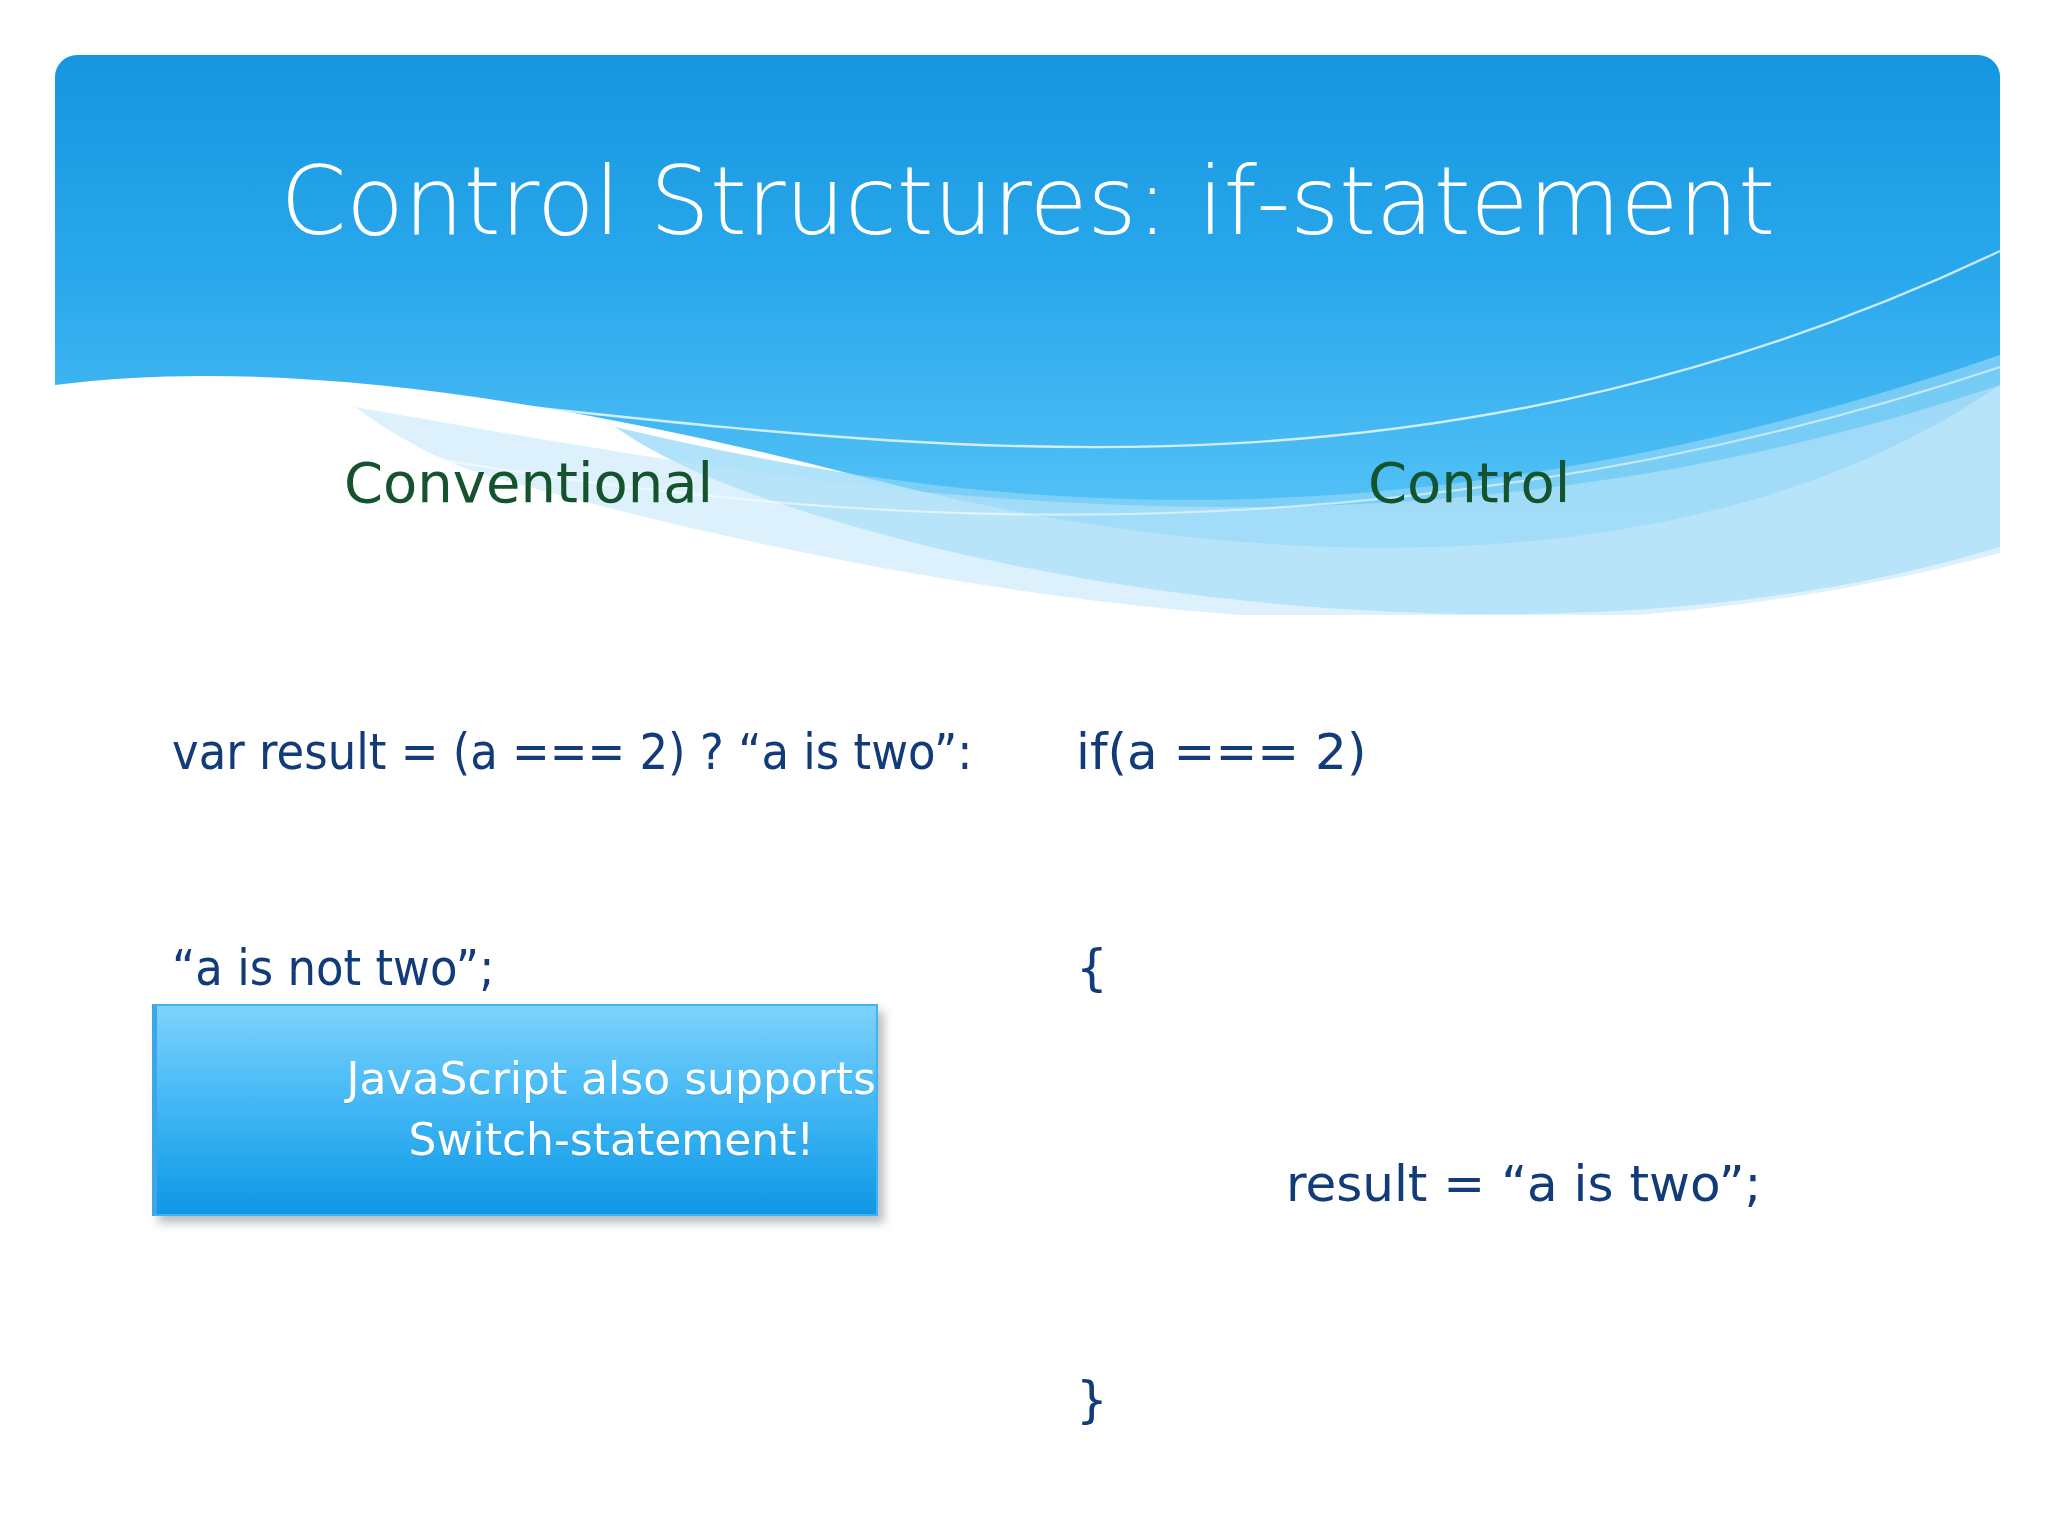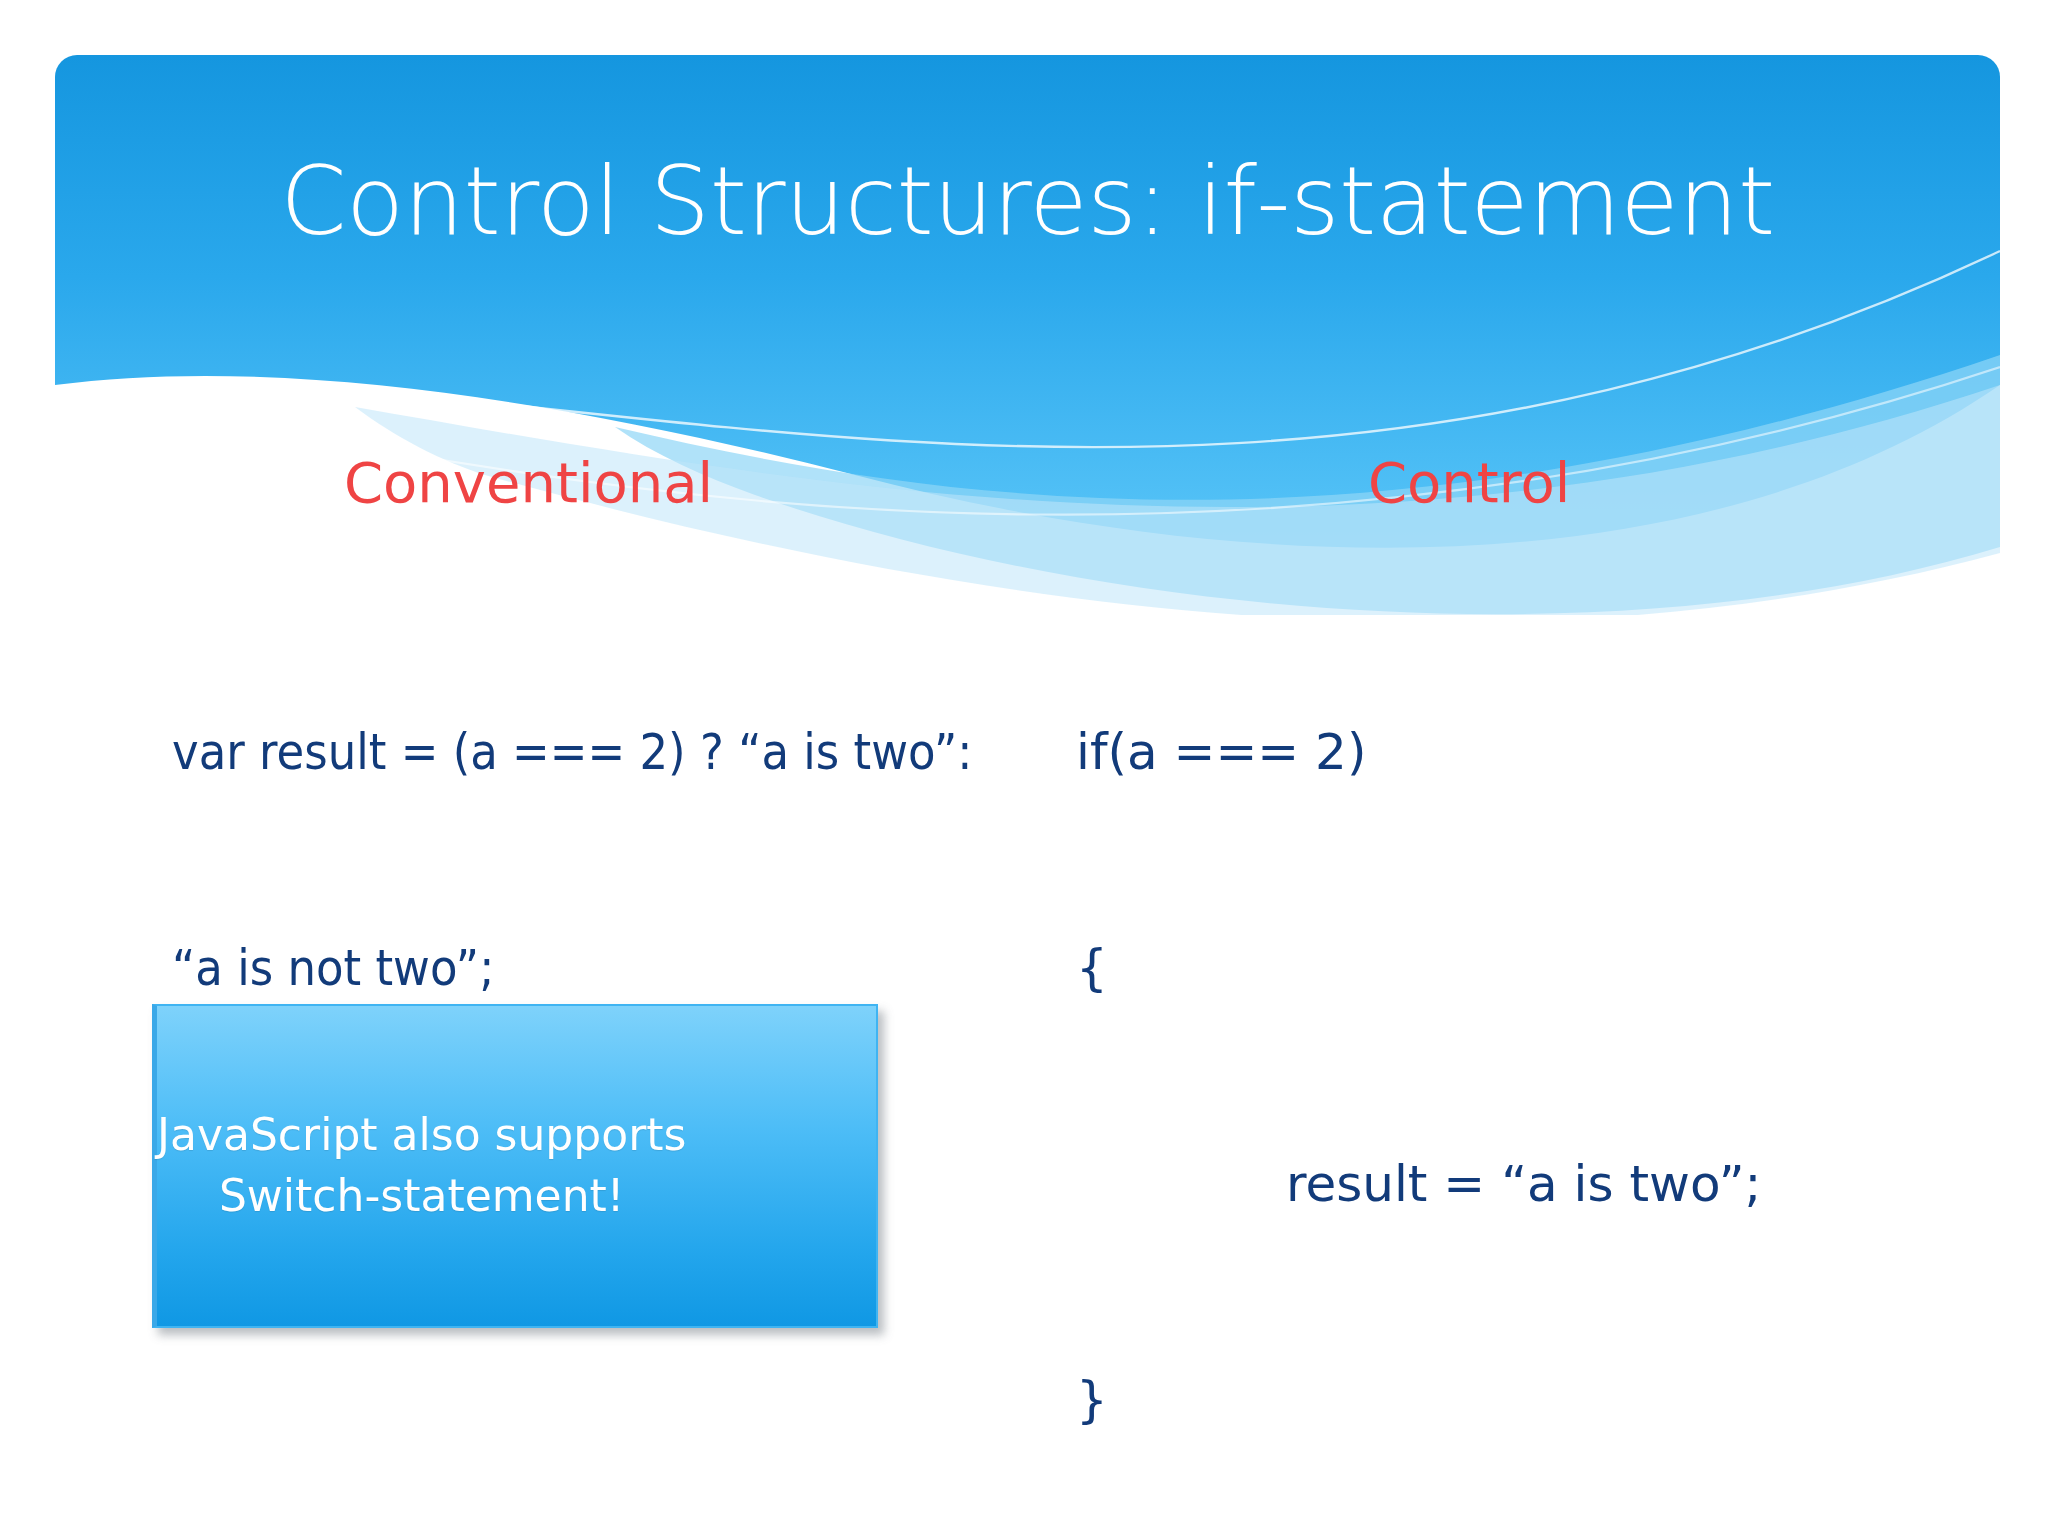--- a/index.html
+++ b/index.html
@@ -45,21 +45,21 @@
     font-weight: 300;
     font-size: 95px;
     letter-spacing: -0.5px;
     line-height: 1.08;
     white-space: nowrap;
   }
 
   
   .col-head {
     position: absolute;
-    color: #ef4444;
+    color: #14532d;
     font-family: "DejaVu Sans", sans-serif;
     font-weight: 400;
     font-size: 56px;
     line-height: 1;
     white-space: nowrap;
   }
   .col-head.left  { left: 344px; top: 455px; }
   .col-head.right { left: 1368px; top: 455px; }
 
   
@@ -86,29 +86,29 @@
   }
   .code-line { display: block; }
   .code-line.indent { padding-left: 210px; }
 
   
   .callout {
     position: absolute;
     left: 152px;
     top: 1004px;
     width: 726px;
-    height: 324px;
+    height: 212px;
     box-sizing: border-box;
     background: linear-gradient(180deg, #7ed2fb 0%, #4dbdf7 38%, #22a5ec 78%, #1098e4 100%);
     border: 2px solid #3fb4f2;
     border-left: 5px solid #3aa8e8;
     box-shadow: 6px 7px 9px rgba(90, 100, 110, 0.42);
     display: flex;
     align-items: center;
-    justify-content: flex-start;
+    justify-content: flex-end;
   }
   .callout-text {
     color: #ffffff;
     font-family: "DejaVu Sans", sans-serif;
     font-weight: 400;
     font-size: 44px;
     line-height: 1.38;
     text-align: center;
     white-space: pre-line;
     text-shadow: 0 1px 1px rgba(0,0,0,0.10);

